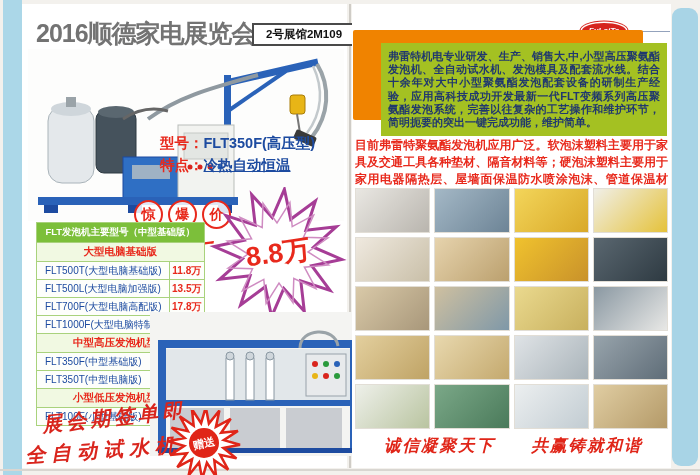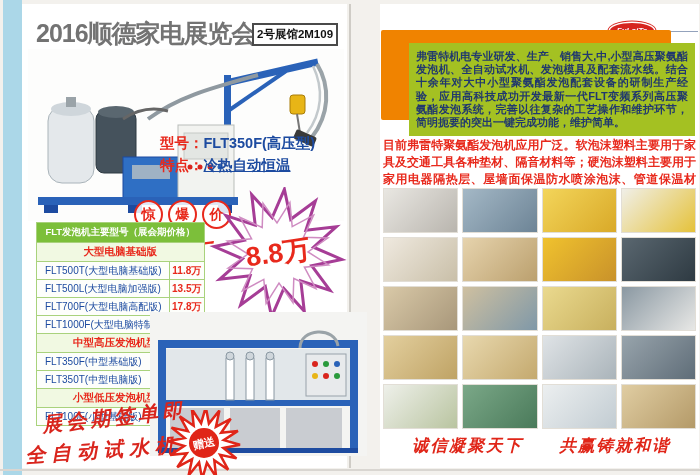--- a/index.html
+++ b/index.html
@@ -7,25 +7,25 @@
   .abs{position:absolute;}
 
   
   .strip-left{left:3px;top:0;width:19px;height:475px;background:#abd7e8;}
   .strip-right{left:672px;top:8px;width:26px;height:458px;background:#a8d4e6;border-radius:9px;}
   .bottom-rule{left:0;top:469px;width:700px;height:2px;background:#d9d6d1;}
 
   
   .left-page{left:22px;top:4px;width:325px;height:464px;background:#fff;}
   .divider{left:349px;top:4px;width:2px;height:464px;background:#cfccc6;}
-  .right-page{left:352px;top:4px;width:319px;height:464px;background:#fff;margin-left:28px;}
+  .right-page{left:352px;top:4px;width:319px;height:464px;background:#fff;}
 
   
   .title{left:14px;top:13px;font-size:25px;font-weight:bold;color:#737373;letter-spacing:-1px;white-space:nowrap;}
-  .badge{left:230px;top:19px;border:2px solid #4a4a4a;background:#fff;color:#111;font-size:11.5px;font-weight:bold;padding:2px 3px;white-space:nowrap;}
+  .badge{left:230px;top:19px;border:2px solid #4a4a4a;background:#fff;color:#111;font-size:11.5px;font-weight:bold;padding:2px 12px;white-space:nowrap;}
   .machine-photo{left:6px;top:45px;width:316px;height:172px;}
   .specs{left:138px;top:128px;font-size:14.5px;font-weight:bold;line-height:22px;white-space:nowrap;}
   .specs .lab{color:#e8291c;}
   .specs .val{color:#1d4ba0;}
   .specs .und{text-decoration:underline;}
   .shock-price{left:112px;top:196px;display:flex;gap:5px;}
   .shock-price span{width:25px;height:25px;border:2.5px solid #e8291c;border-radius:50%;color:#e8291c;font-size:14px;font-weight:bold;text-align:center;line-height:25px;background:rgba(255,255,255,.85);}
   .burst-wrap{left:186px;top:183px;width:140px;height:132px;}
   .burst-wrap svg{position:absolute;left:0;top:0;}
   .burst-price{position:absolute;left:0;top:0;width:140px;height:132px;display:flex;align-items:center;justify-content:center;transform:rotate(-8deg);font-size:27px;font-weight:bold;color:#e8291c;}
@@ -120,21 +120,21 @@
       <polygon id="star-inner" fill="none" stroke="#cf8cc2" stroke-width="1.5" points="81.9,15.4 84.2,39.6 105.6,28.1 95.5,50.2 119.8,51.0 100.0,65.0 120.6,77.9 96.4,80.2 107.9,101.6 85.8,91.5 85.0,115.8 71.0,96.0 58.1,116.6 55.8,92.4 34.4,103.9 44.5,81.8 20.2,81.0 40.0,67.0 19.4,54.1 43.6,51.8 32.1,30.4 54.2,40.5 55.0,16.2 69.0,36.0"></polygon>
     </svg>
     <div class="burst-price">8.8万</div>
   </div>
 
   <div class="abs buy-one">买一送一</div>
 
   <table class="abs price-table">
     <tbody id="price-rows">
       <tr class="t-title">
-        <td colspan="2">FLT发泡机主要型号（展会期价格）</td>
+        <td colspan="2">FLT发泡机主要型号（中型基础版）</td>
       </tr>
     <tr class="sec">
           <td colspan="2">大型电脑基础版</td>
         </tr>
         <tr>
           <td class="model">FLT500T(大型电脑基础版)</td>
           <td class="price">11.8万</td>
         </tr>
         <tr>
           <td class="model">FLT500L(大型电脑加强版)</td>

